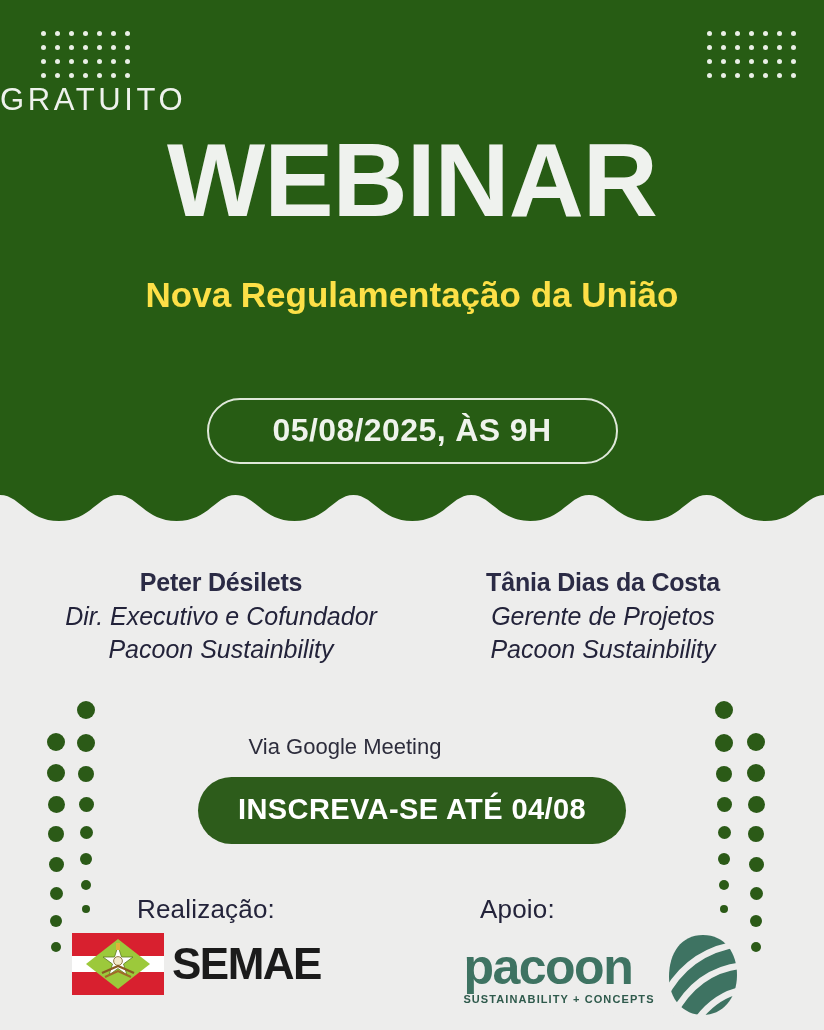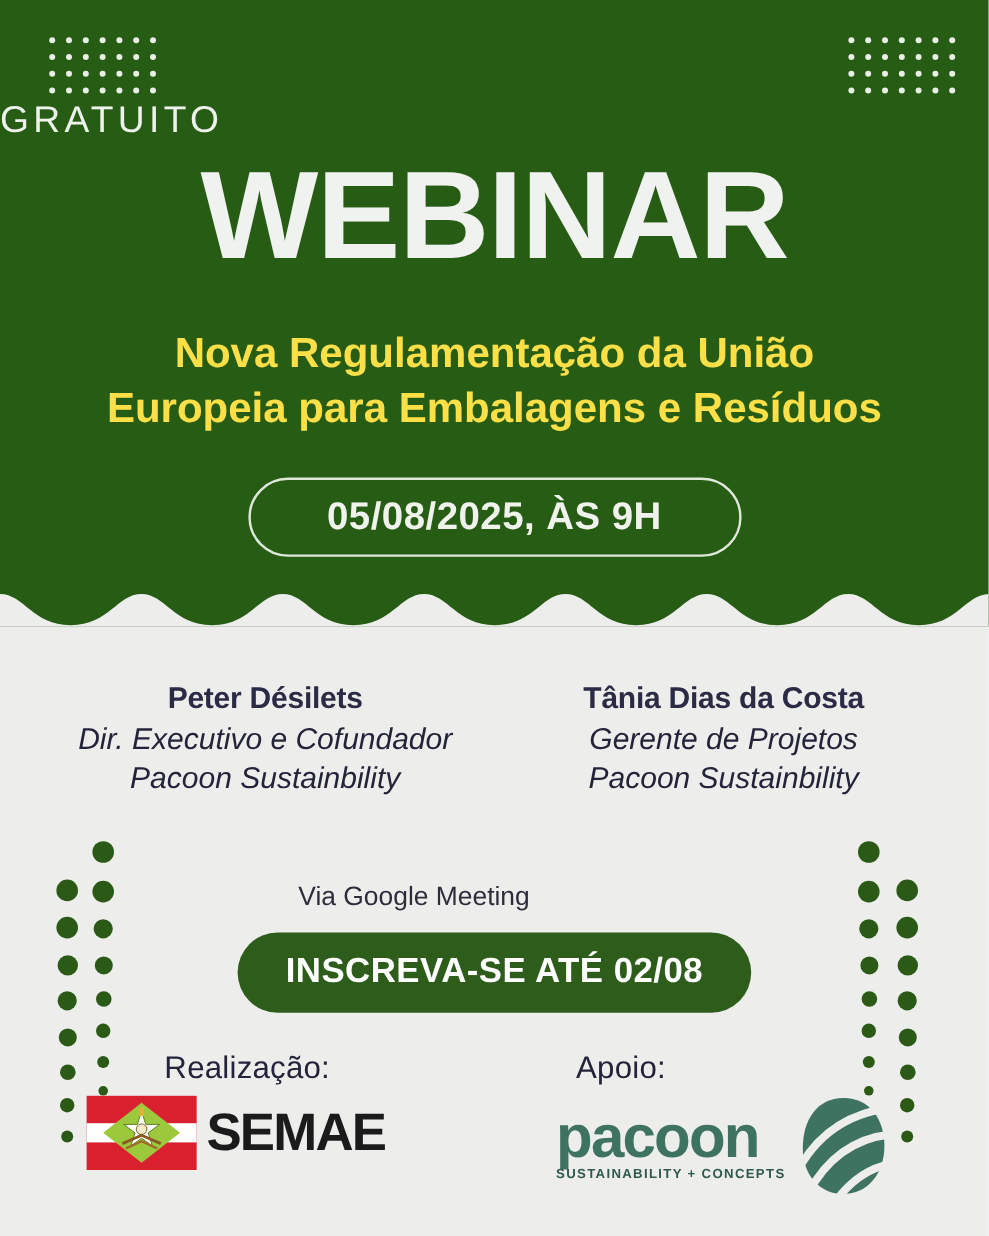--- a/index.html
+++ b/index.html
@@ -186,21 +186,21 @@
   .side-dots.right { left: 712px; }
   .side-dots span {
     position: absolute;
     border-radius: 50%;
     background: #2b5a17;
   }
 
   
   .logos {
     position: absolute;
-    top: 352px;
+    top: 372px;
     left: 0;
     width: 824px;
     display: flex;
     justify-content: center;
     gap: 80px;
   }
   .logo-block { width: 300px; }
   .logo-label {
     color: #23233a;
     font-size: 26px;
@@ -328,21 +328,20 @@
         <i></i>
         <i></i>
         <i></i>
       </div>
 
     <div class="gratuito">GRATUITO</div>
     <div class="webinar">WEBINAR</div>
 
     <div class="subtitle">
       <div>Nova Regulamentação da União</div>
-      <div>Europeia para Embalagens e Resíduos</div>
     </div>
 
     <div class="date-pill-wrap">
       <div class="date-pill">05/08/2025, ÀS 9H</div>
     </div>
 
     <svg class="hero-scallop" viewBox="0 0 824 46" preserveAspectRatio="none">
       <path fill="#ededec" d="M0,18
                c20,0 27,26 58.9,26 c31.9,0 38.9,-26 58.9,-26
                c20,0 27,26 58.9,26 c31.9,0 38.9,-26 58.9,-26
@@ -403,21 +402,21 @@
         <span style="width: 16px; height: 16px; left: 36px; top: 132px; background: rgb(43, 90, 23);"></span>
         <span style="width: 15px; height: 15px; left: 36.5px; top: 162.5px; background: rgb(43, 90, 23);"></span>
         <span style="width: 13px; height: 13px; left: 37.5px; top: 192.5px; background: rgb(43, 90, 23);"></span>
         <span style="width: 12px; height: 12px; left: 38px; top: 221px; background: rgb(43, 90, 23);"></span>
         <span style="width: 10px; height: 10px; left: 39px; top: 248px; background: rgb(43, 90, 23);"></span>
       </div>
 
     <div class="via-text">Via Google Meeting</div>
 
     <div class="cta-wrap">
-      <button class="cta-button">INSCREVA-SE ATÉ 02/08</button>
+      <button class="cta-button">INSCREVA-SE ATÉ 04/08</button>
     </div>
 
     <div class="logos">
 
       <div class="logo-block realizacao">
         <div class="logo-label">Realização:</div>
         <div class="semae-row">
           <svg class="sc-flag" viewBox="0 0 92 62">
             <rect x="0" y="0" width="92" height="62" fill="#d8202f"></rect>
             <rect x="0" y="23" width="92" height="16" fill="#ffffff"></rect>

